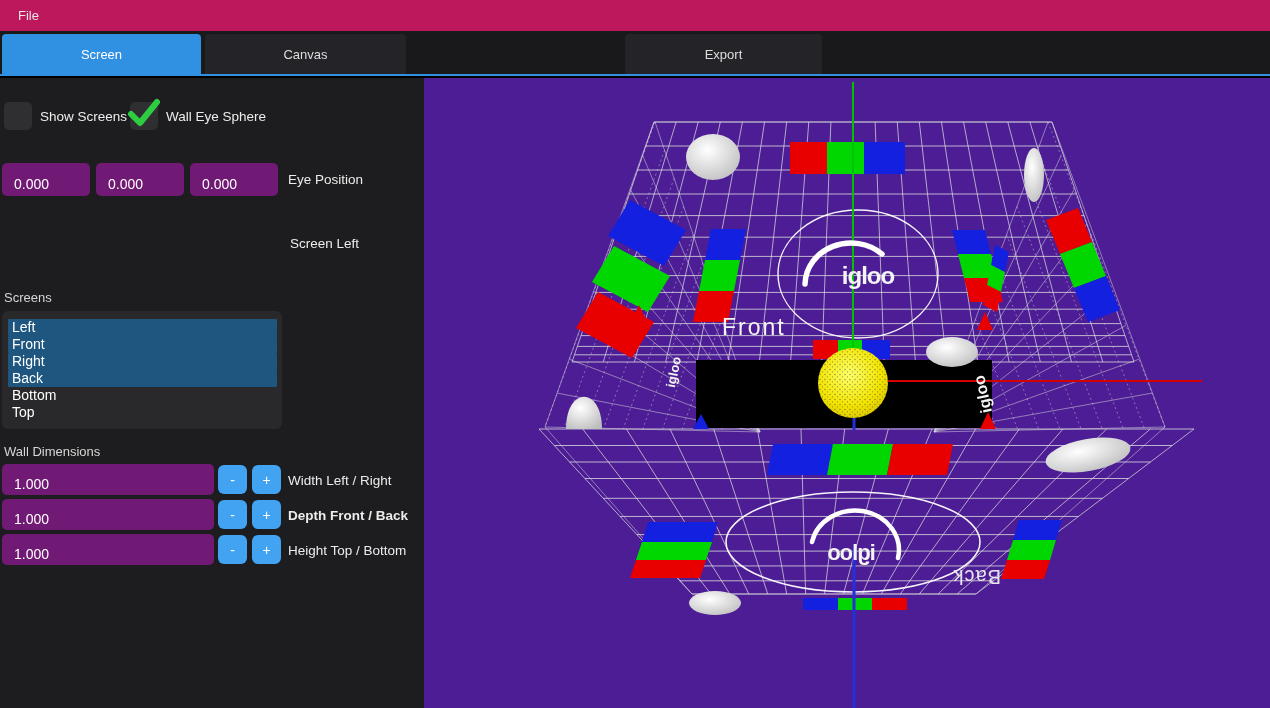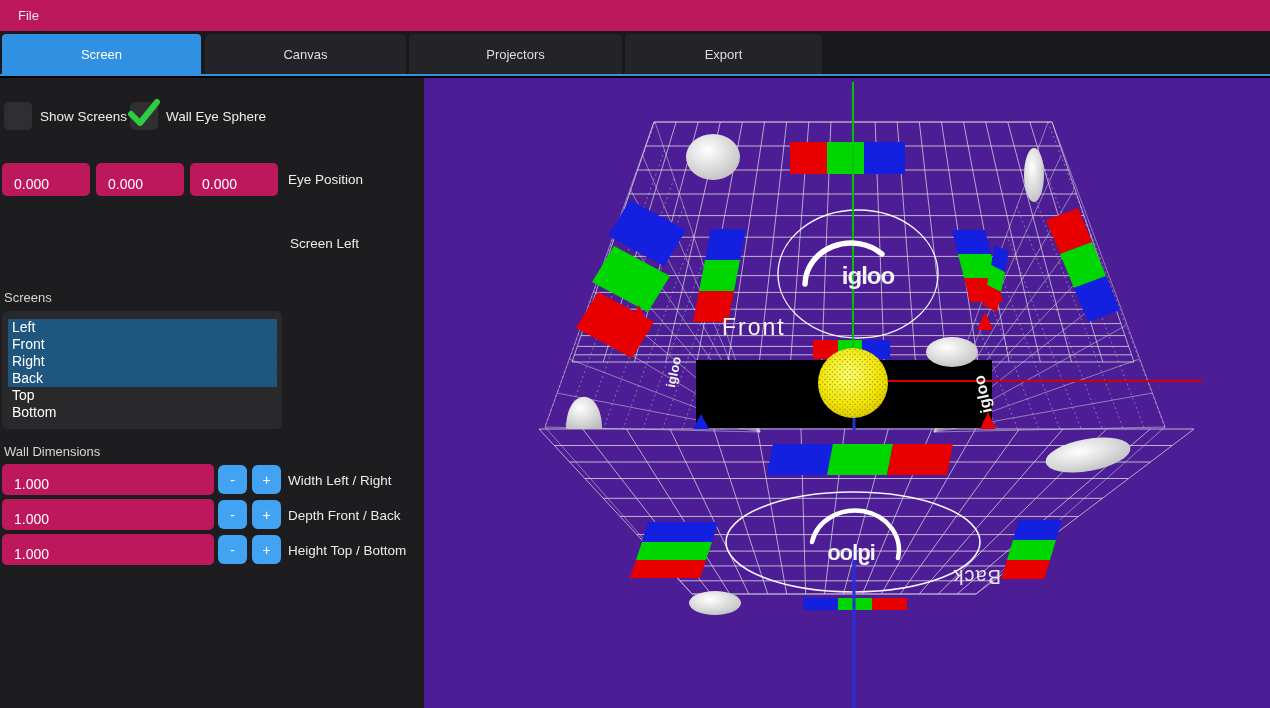--- a/index.html
+++ b/index.html
@@ -30,21 +30,21 @@
 
   
   .sidebar{position:absolute;left:0;top:78px;width:424px;height:630px;background:#1d1d1f;}
   .lbl{position:absolute;font-size:13.5px;color:#ececec;white-space:nowrap;}
   .seclbl{position:absolute;font-size:13px;color:#d6d6d6;white-space:nowrap;}
 
   .checkbox{position:absolute;width:28px;height:28px;background:#2f2f32;border-radius:5px;cursor:pointer;}
   .checkbox svg{position:absolute;left:-4px;top:-6px;overflow:visible;display:none;}
   .cb-on svg{display:block;}
 
-  .field{position:absolute;height:33px;background:#be185d;border:none;border-radius:5px;
+  .field{position:absolute;height:33px;background:#701a75;border:none;border-radius:5px;
           color:#fff;font-size:14px;font-family:"Liberation Sans",sans-serif;padding:8px 6px 0 12px;outline:none;}
 
   .combo{position:absolute;left:2px;top:149px;width:280px;height:33px;background:#303033;border-radius:5px;cursor:pointer;}
   .combo-value{position:absolute;left:12px;top:8px;font-size:14px;color:#fff;}
   .combo-btn{position:absolute;right:0;top:0;width:33px;height:33px;background:var(--accent-bright);
              border-radius:5px;display:flex;align-items:center;justify-content:center;cursor:pointer;}
   .combo-btn span{color:#fff;font-size:11px;transform:scaleX(1.3);}
 
   .listbox{position:absolute;left:2px;top:233px;width:280px;height:118px;background:#29292b;
            border-radius:6px;padding-top:8px;overflow:hidden;}
@@ -63,21 +63,20 @@
 </head>
 <body>
 
 <div class="topbar">
   <span class="menu-item">File</span>
 </div>
 
 <div class="tabbar">
   <div class="tab t0 active">Screen</div>
   <div class="tab t1">Canvas</div>
-  <div class="tab t2">Projectors</div>
   <div class="tab t3">Export</div>
 </div>
 
 <div class="sidebar">
 
   <div class="checkbox cb-screens" style="left:4px;top:24px;">
     
   </div>
   <span class="lbl" style="left:40px;top:31px;">Show Screens</span>
 
@@ -94,35 +93,35 @@
   <span class="lbl" style="left:288px;top:94px;">Eye Position</span>
 
   <span class="lbl" style="left:290px;top:158px;">Screen Left</span>
 
   <span class="seclbl" style="left:4px;top:212px;text-align:center;">Screens</span>
   <div class="listbox">
     <div class="list-item selected">Left</div>
     <div class="list-item selected">Front</div>
     <div class="list-item selected">Right</div>
     <div class="list-item selected">Back</div>
+    <div class="list-item">Bottom</div>
     <div class="list-item">Top</div>
-    <div class="list-item">Bottom</div>
   </div>
 
   <span class="seclbl" style="left:4px;top:366px;">Wall Dimensions</span>
 
   <input class="field dimrow-input" style="left: 2px; top: 386px;" value="1.000">
   <div class="stepbtn" style="left:218px;top:387px;">-</div>
   <div class="stepbtn" style="left:252px;top:387px;">+</div>
   <span class="lbl" style="left:288px;top:395px;">Width Left / Right</span>
 
   <input class="field dimrow-input" style="left: 2px; top: 421px;" value="1.000">
   <div class="stepbtn" style="left:218px;top:422px;">-</div>
   <div class="stepbtn" style="left:252px;top:422px;">+</div>
-  <span class="lbl" style="left:288px;top:430px;">Depth Front / Back</span>
+  <span class="lbl" style="left:288px;top:430px;font-weight:bold;">Depth Front / Back</span>
 
   <input class="field dimrow-input" style="left: 2px; top: 456px;" value="1.000">
   <div class="stepbtn" style="left:218px;top:457px;">-</div>
   <div class="stepbtn" style="left:252px;top:457px;">+</div>
   <span class="lbl" style="left:288px;top:465px;">Height Top / Bottom</span>
 </div>
 
 <div class="viewport">
   <svg id="scene" width="846" height="630" viewBox="0 0 846 630">
     <defs>

